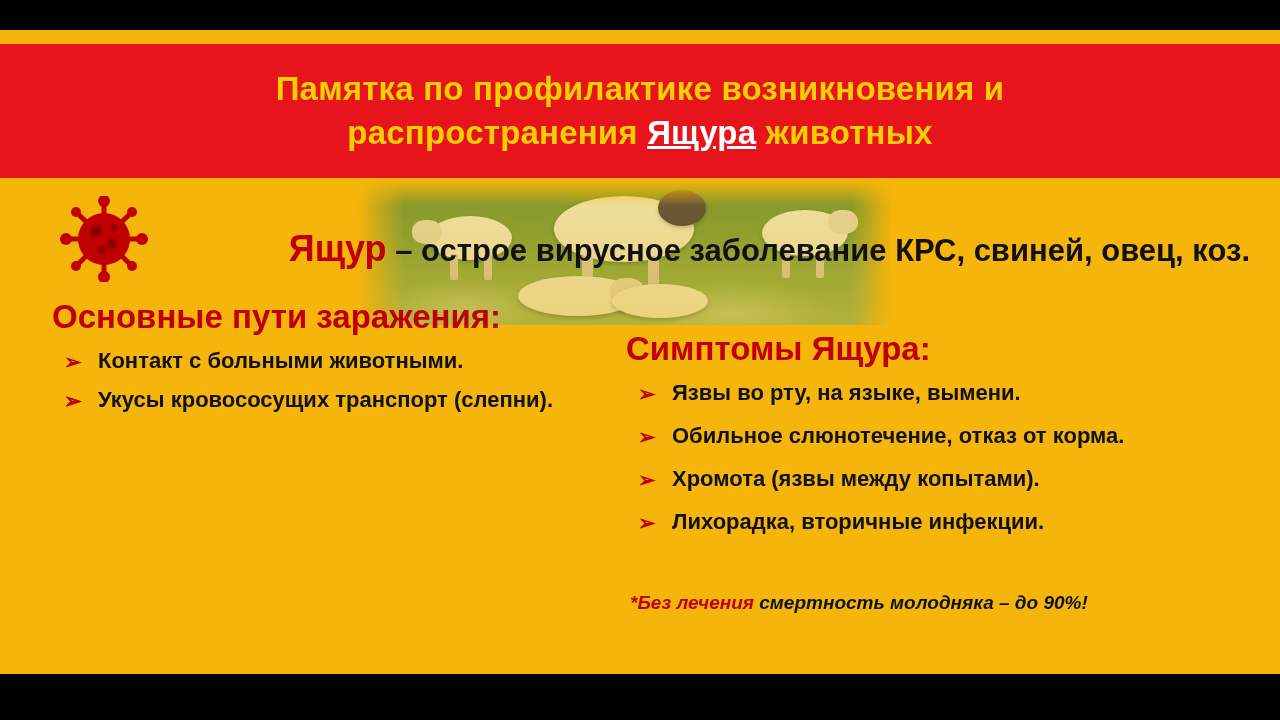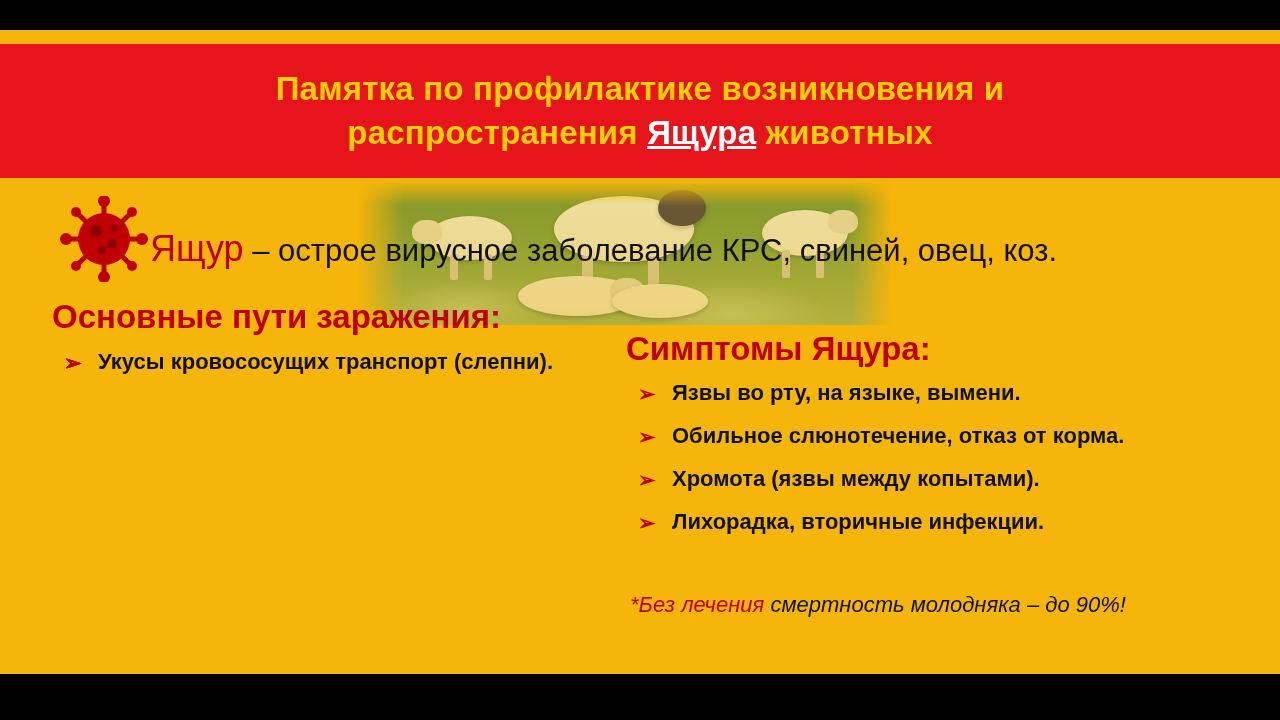--- a/index.html
+++ b/index.html
@@ -120,23 +120,24 @@
     width: 92px;
     height: 86px;
   }
   
   .headline {
     position: absolute;
     left: 150px;
     top: 228px;
     width: 1100px;
     font-size: 31px;
-    font-weight: 400;
+    font-weight: 700;
     color: #111111;
     white-space: nowrap;
+    text-align: right;
   }
   .headline .term {
     color: #C00000;
     font-size: 36px;
   }
   
   .col-left {
     position: absolute;
     left: 52px;
     top: 298px;
@@ -178,23 +179,23 @@
     font-size: 21px;
     font-weight: 700;
   }
   .col-right ul.bullets li {
     margin-bottom: 17px;
   }
   .footnote {
     position: absolute;
     left: 630px;
     top: 592px;
-    font-size: 22px;
+    font-size: 19px;
     font-style: italic;
-    font-weight: 400;
+    font-weight: 700;
     color: #111111;
     white-space: nowrap;
   }
   .footnote .accent {
     color: #C00000;
   }
 </style>
 </head>
 <body>
 
@@ -268,20 +269,21 @@
 
   <div class="headline">
     <span class="term">Ящур</span><span> – острое вирусное заболевание КРС, свиней, овец, коз.</span>
   </div>
 
   <div class="col-left">
     <h2 class="sec-title">Основные пути заражения:</h2>
     <ul class="bullets">
       <li>
         <span class="arrow">➢</span>
+        <span>Контакт с больными животными.</span>
       </li>
       <li>
         <span class="arrow">➢</span>
       </li>
       <li>
         <span class="arrow">➢</span>
         <span>Укусы кровососущих транспорт (слепни).</span>
       </li>
     </ul>
   </div>

